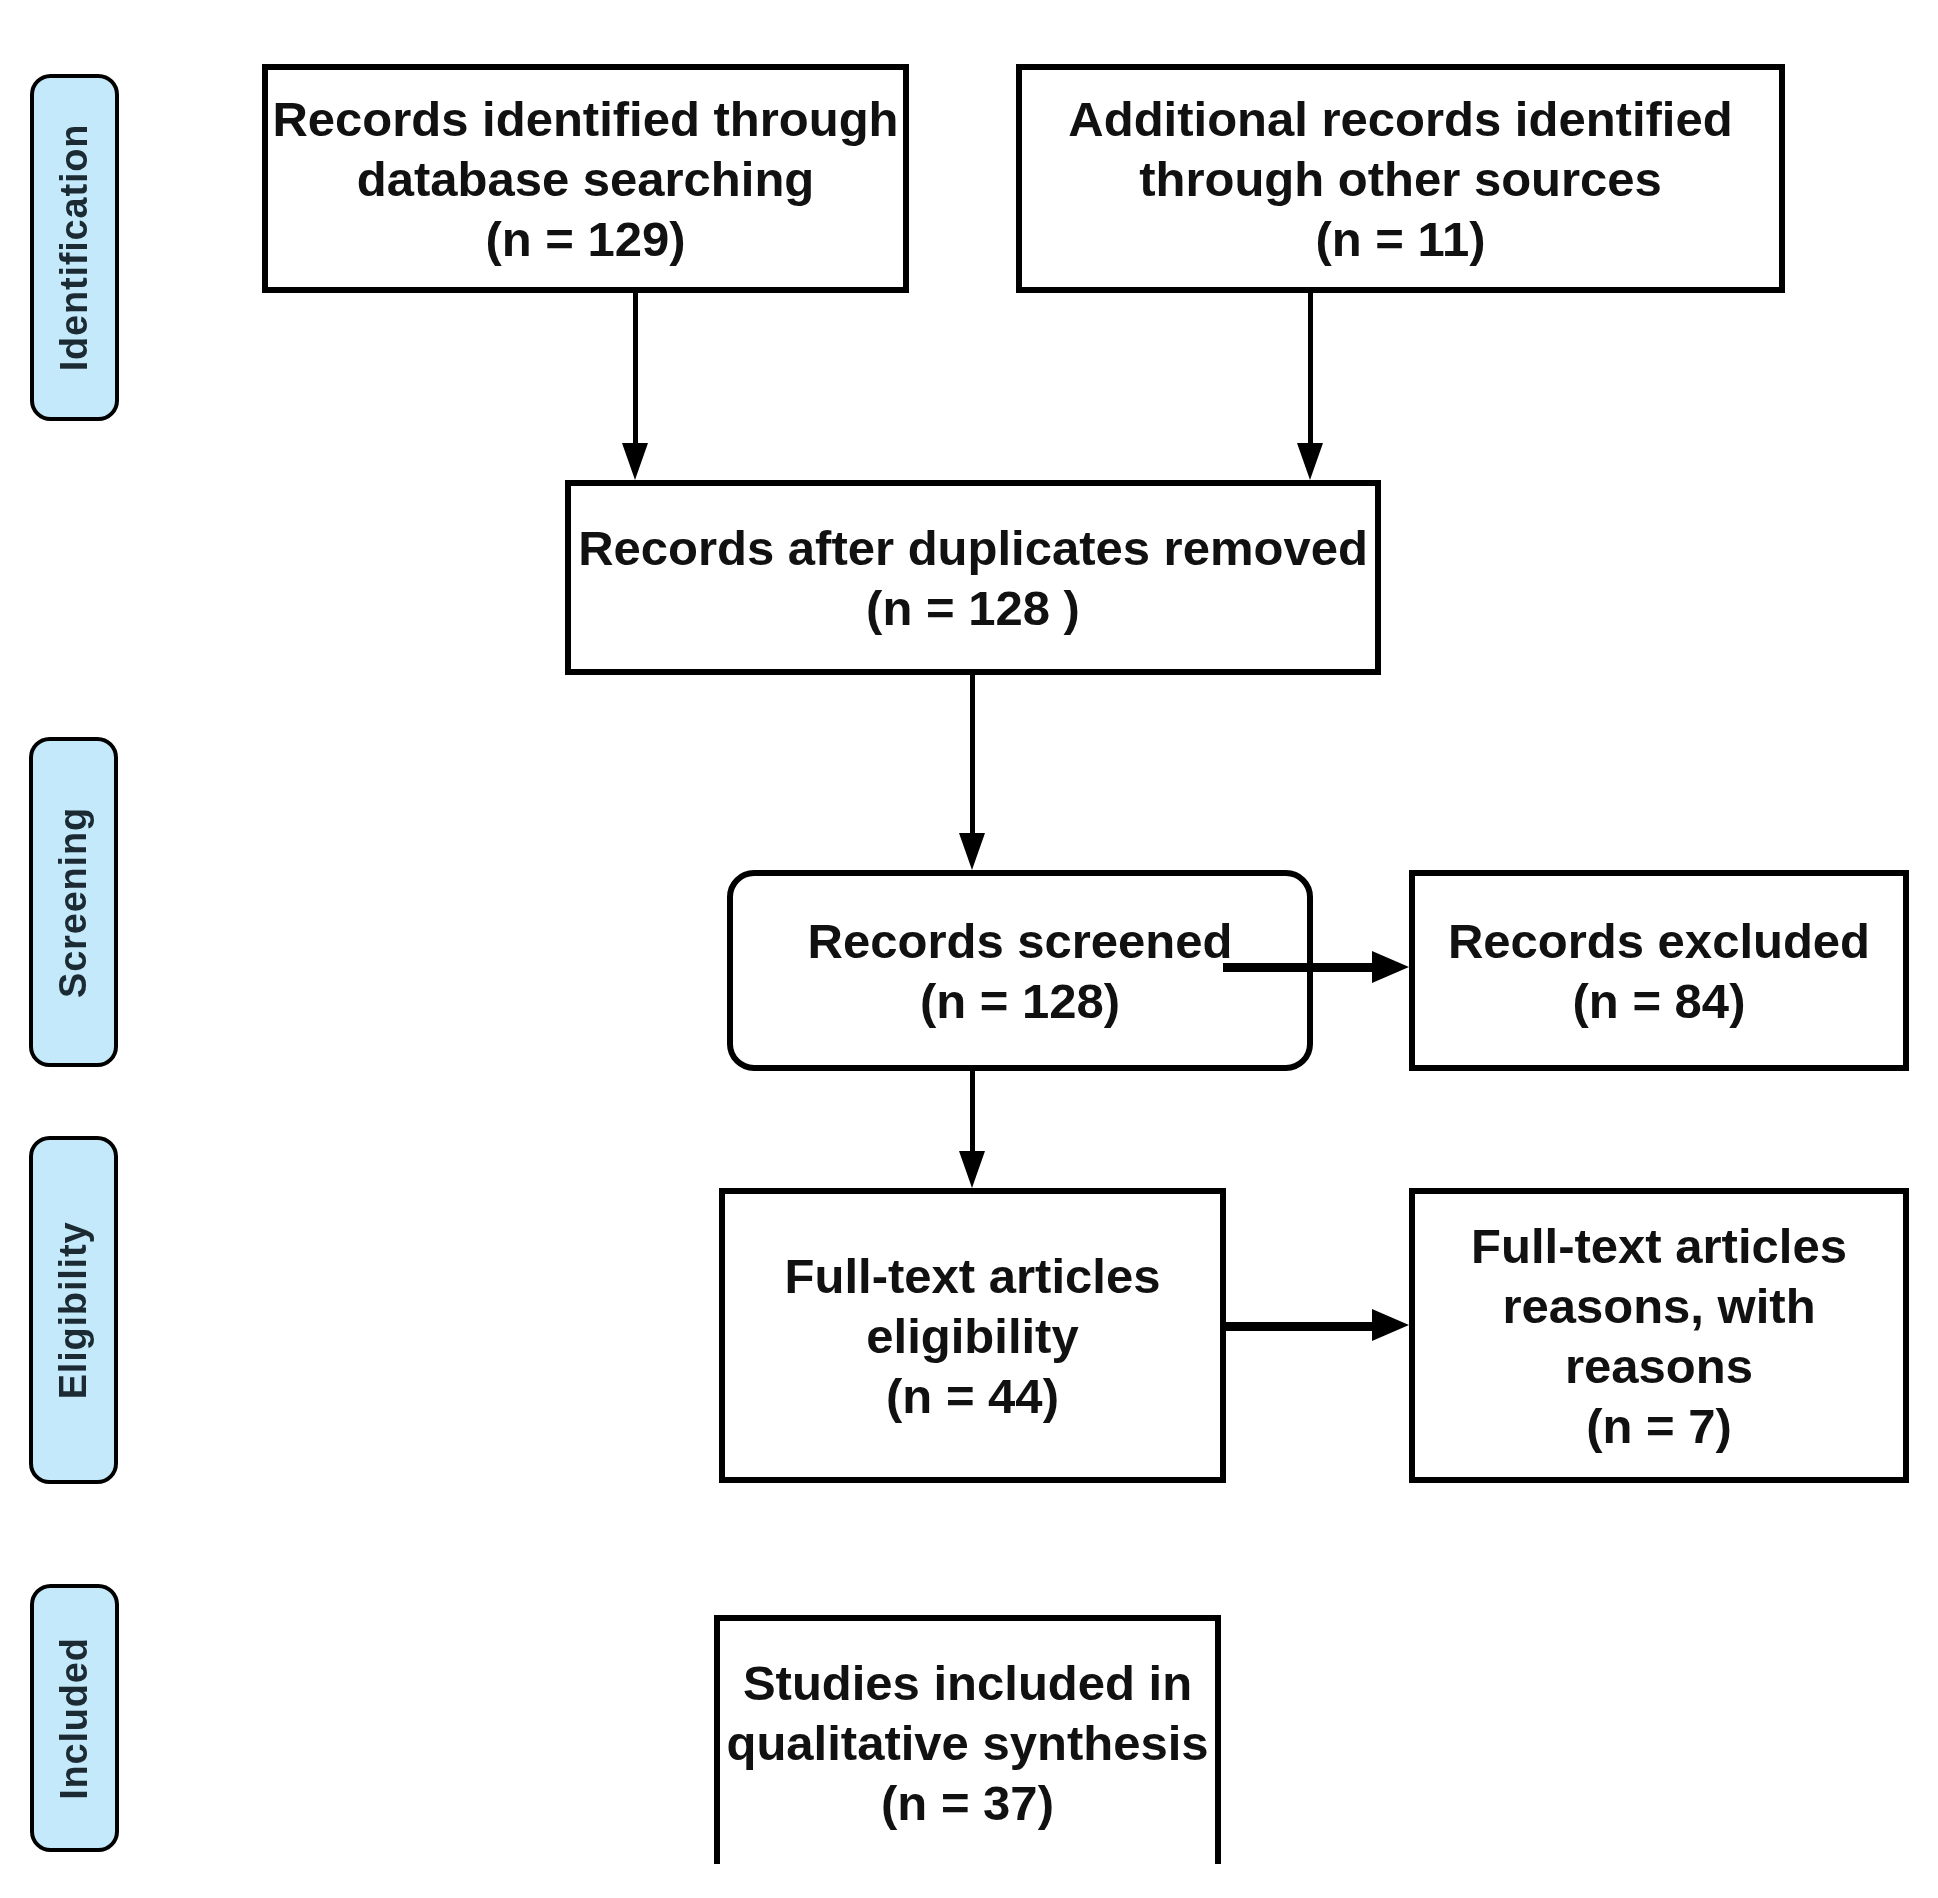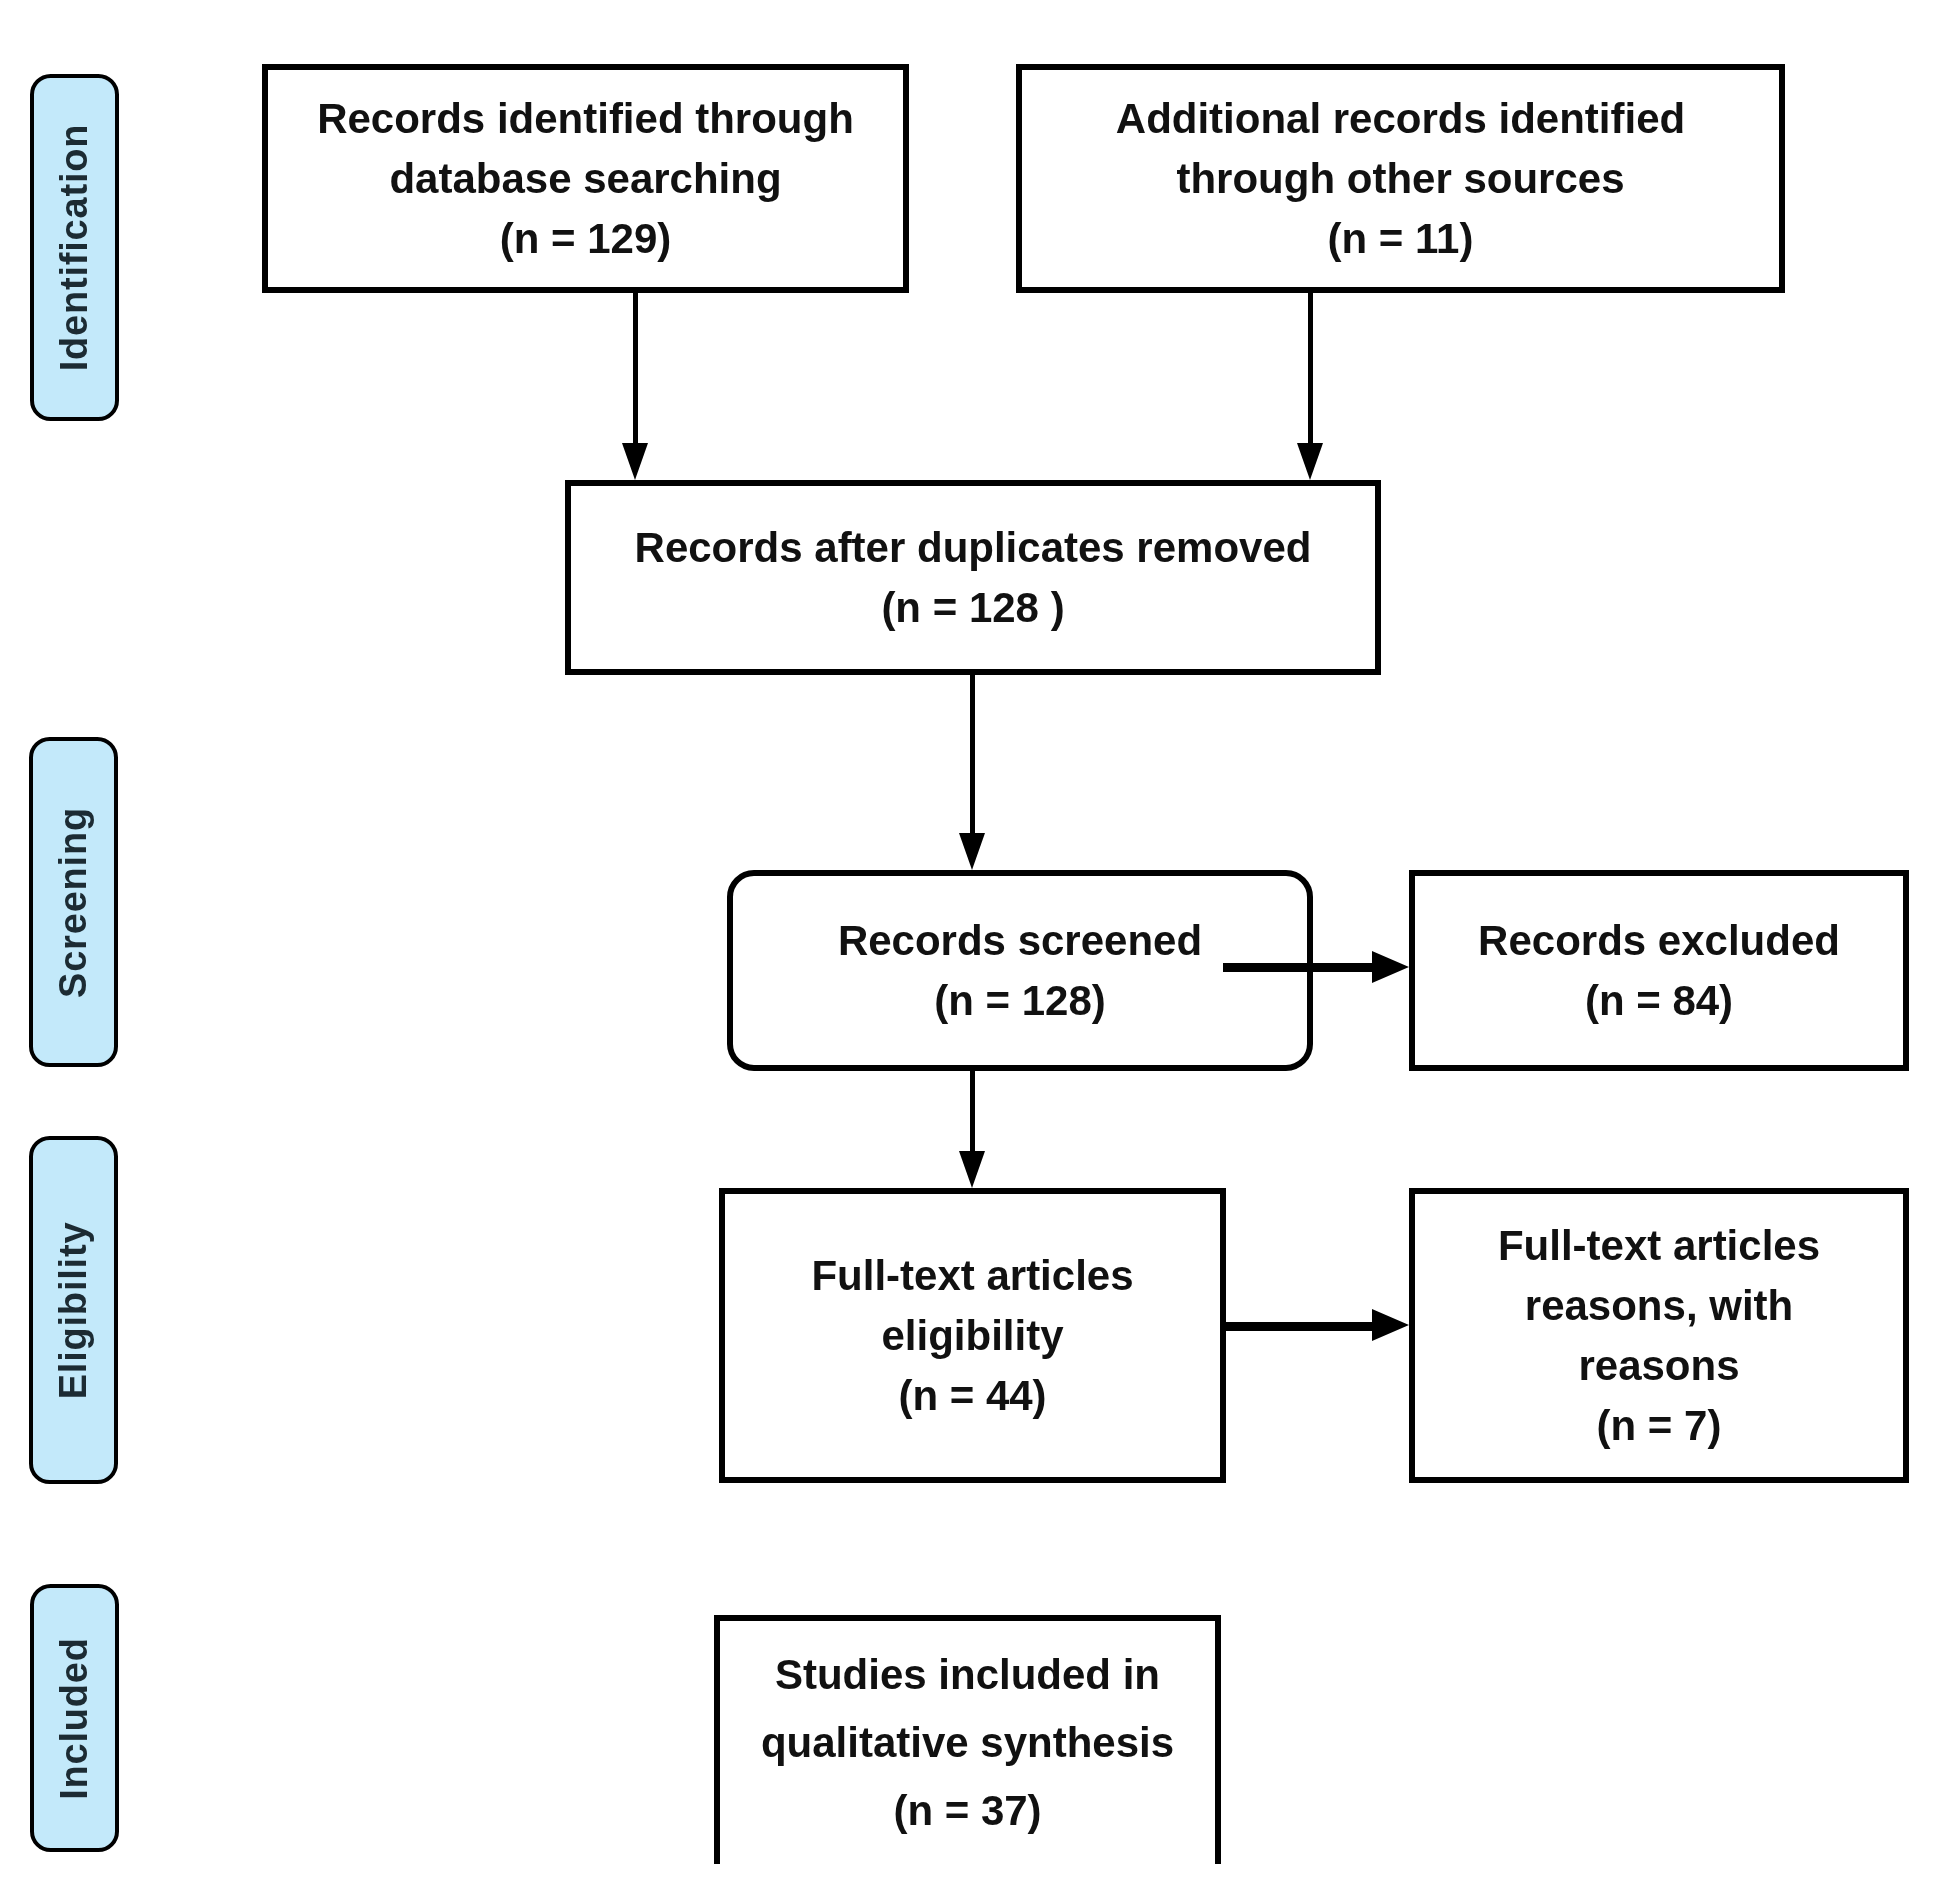--- a/index.html
+++ b/index.html
@@ -39,28 +39,27 @@
   .fbox {
     position: absolute;
     background: #ffffff;
     border: 6.4px solid #000000;
     box-sizing: border-box;
     display: flex;
     flex-direction: column;
     align-items: center;
     justify-content: center;
     text-align: center;
-    font-size: 42px;
+    font-size: 49px;
     font-weight: 600;
     line-height: 60px;
     color: #111111;
   }
   .fbox.cut {
     border-bottom: none;
-    gap: 8px;
   }
   .fbox .bline {
     white-space: pre;
   }
   
   .vline {
     position: absolute;
     width: 4.8px;
     background: #000000;
   }

